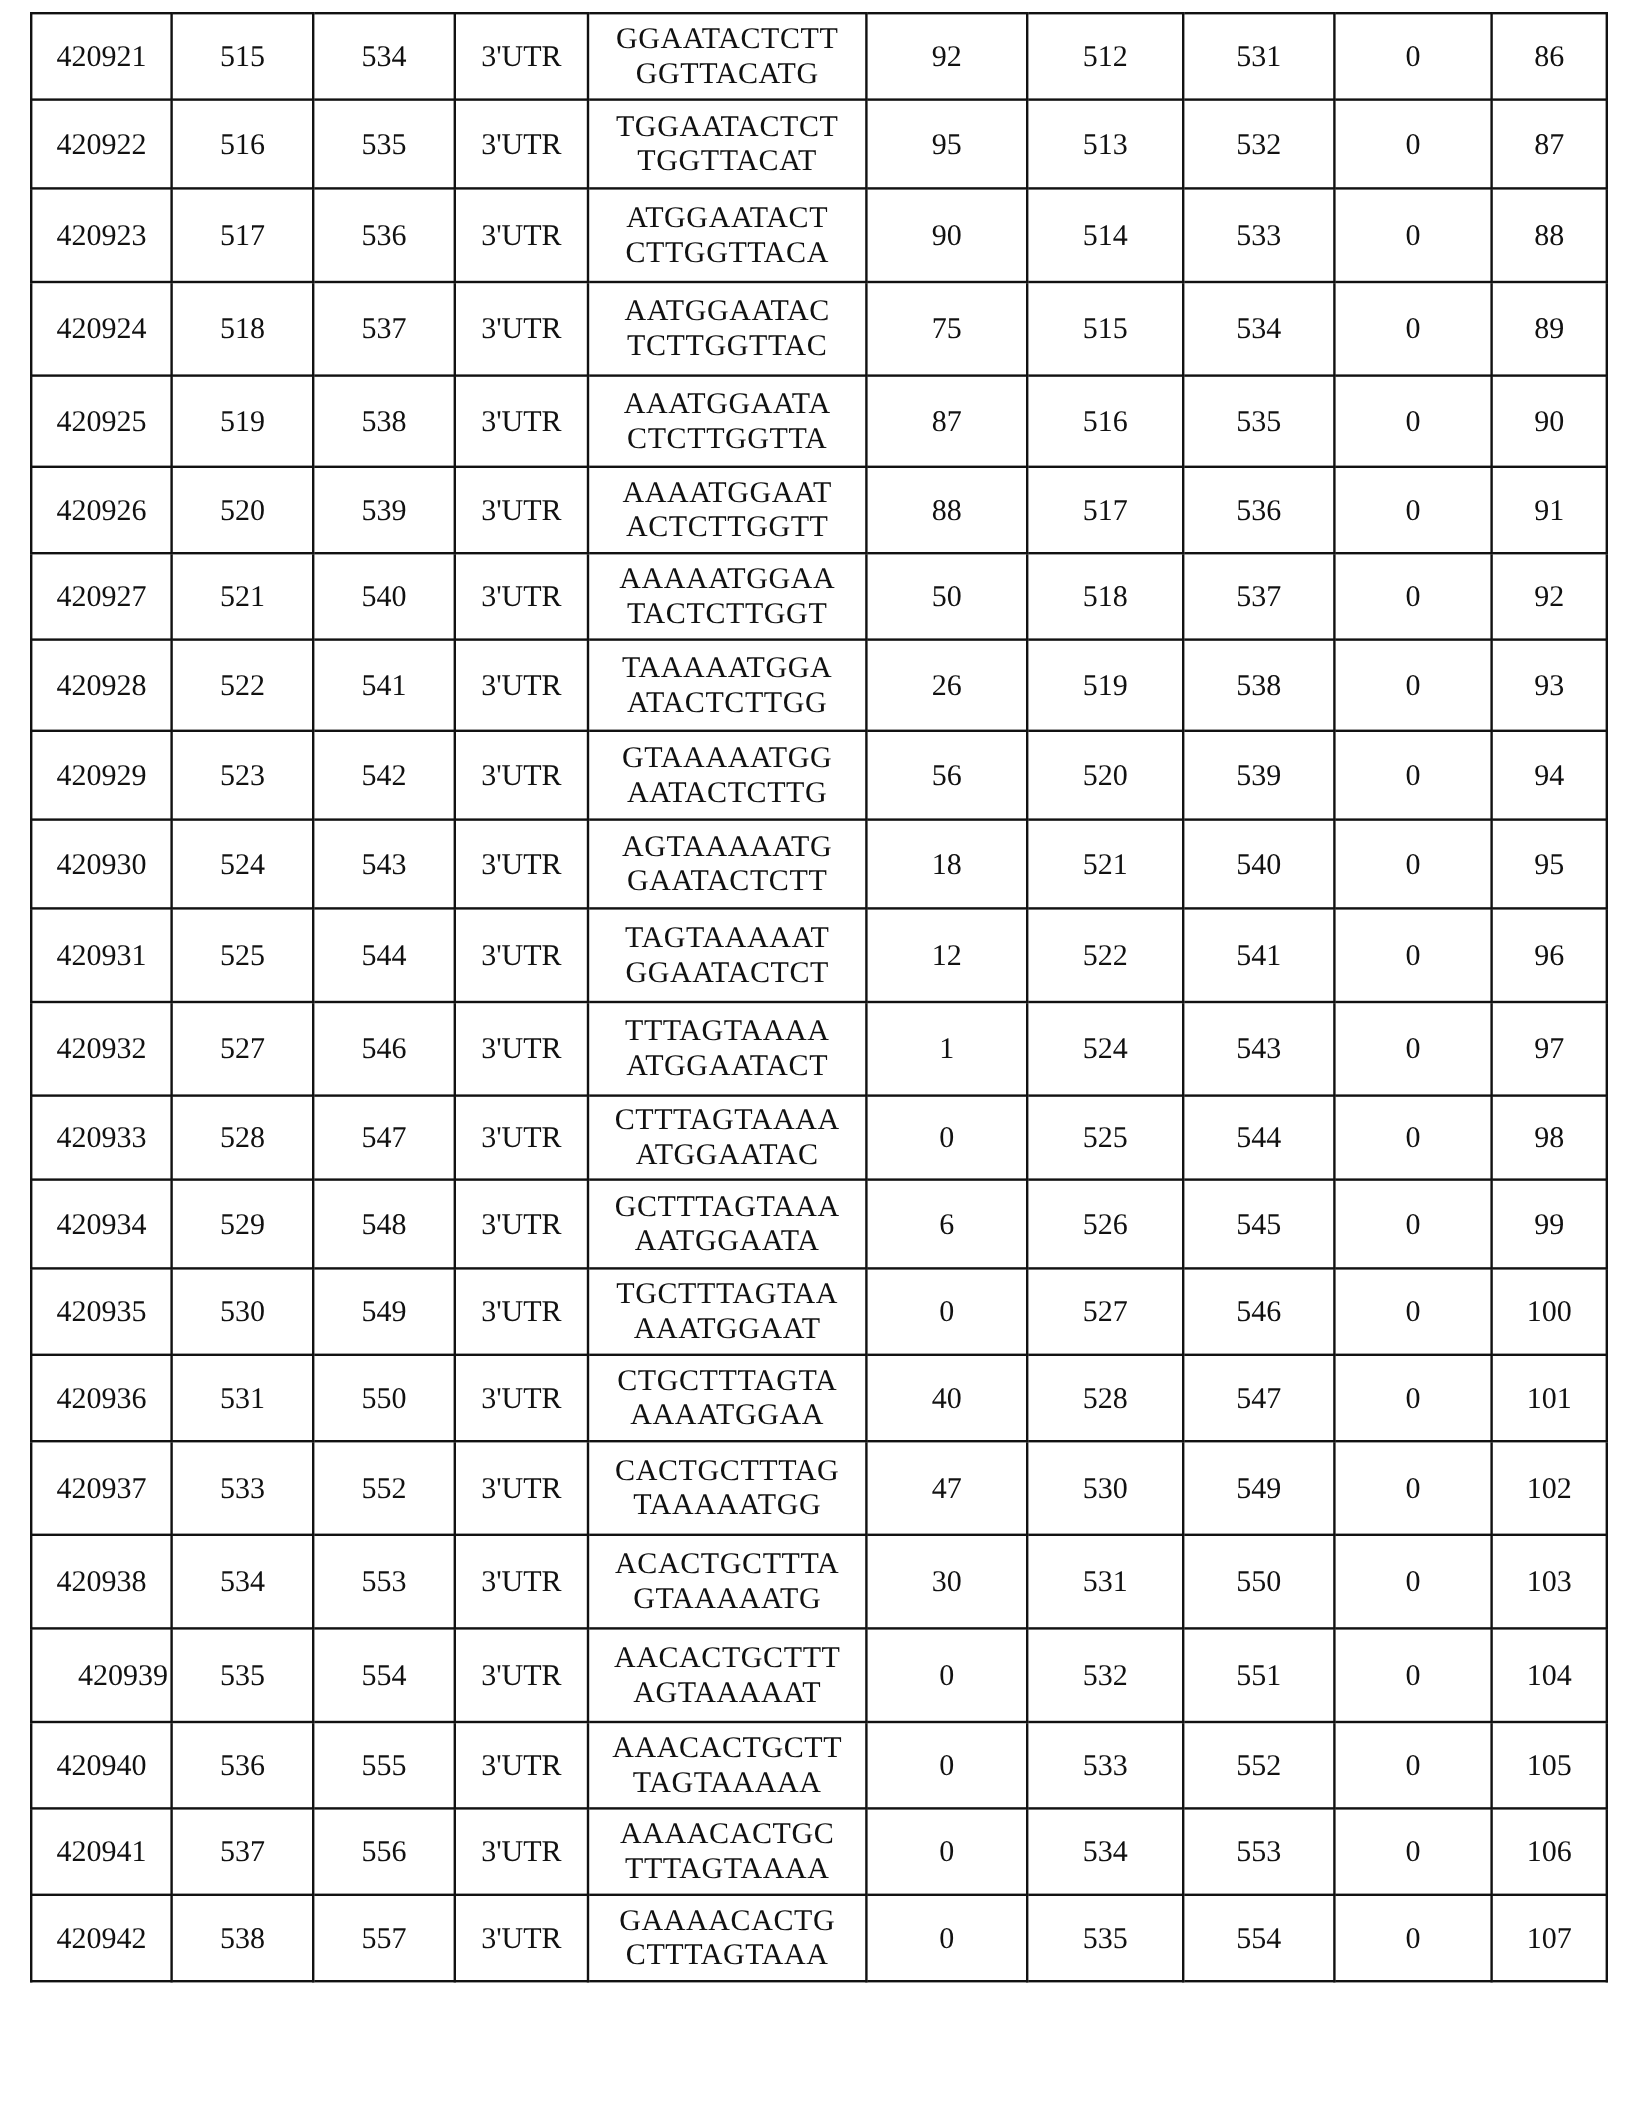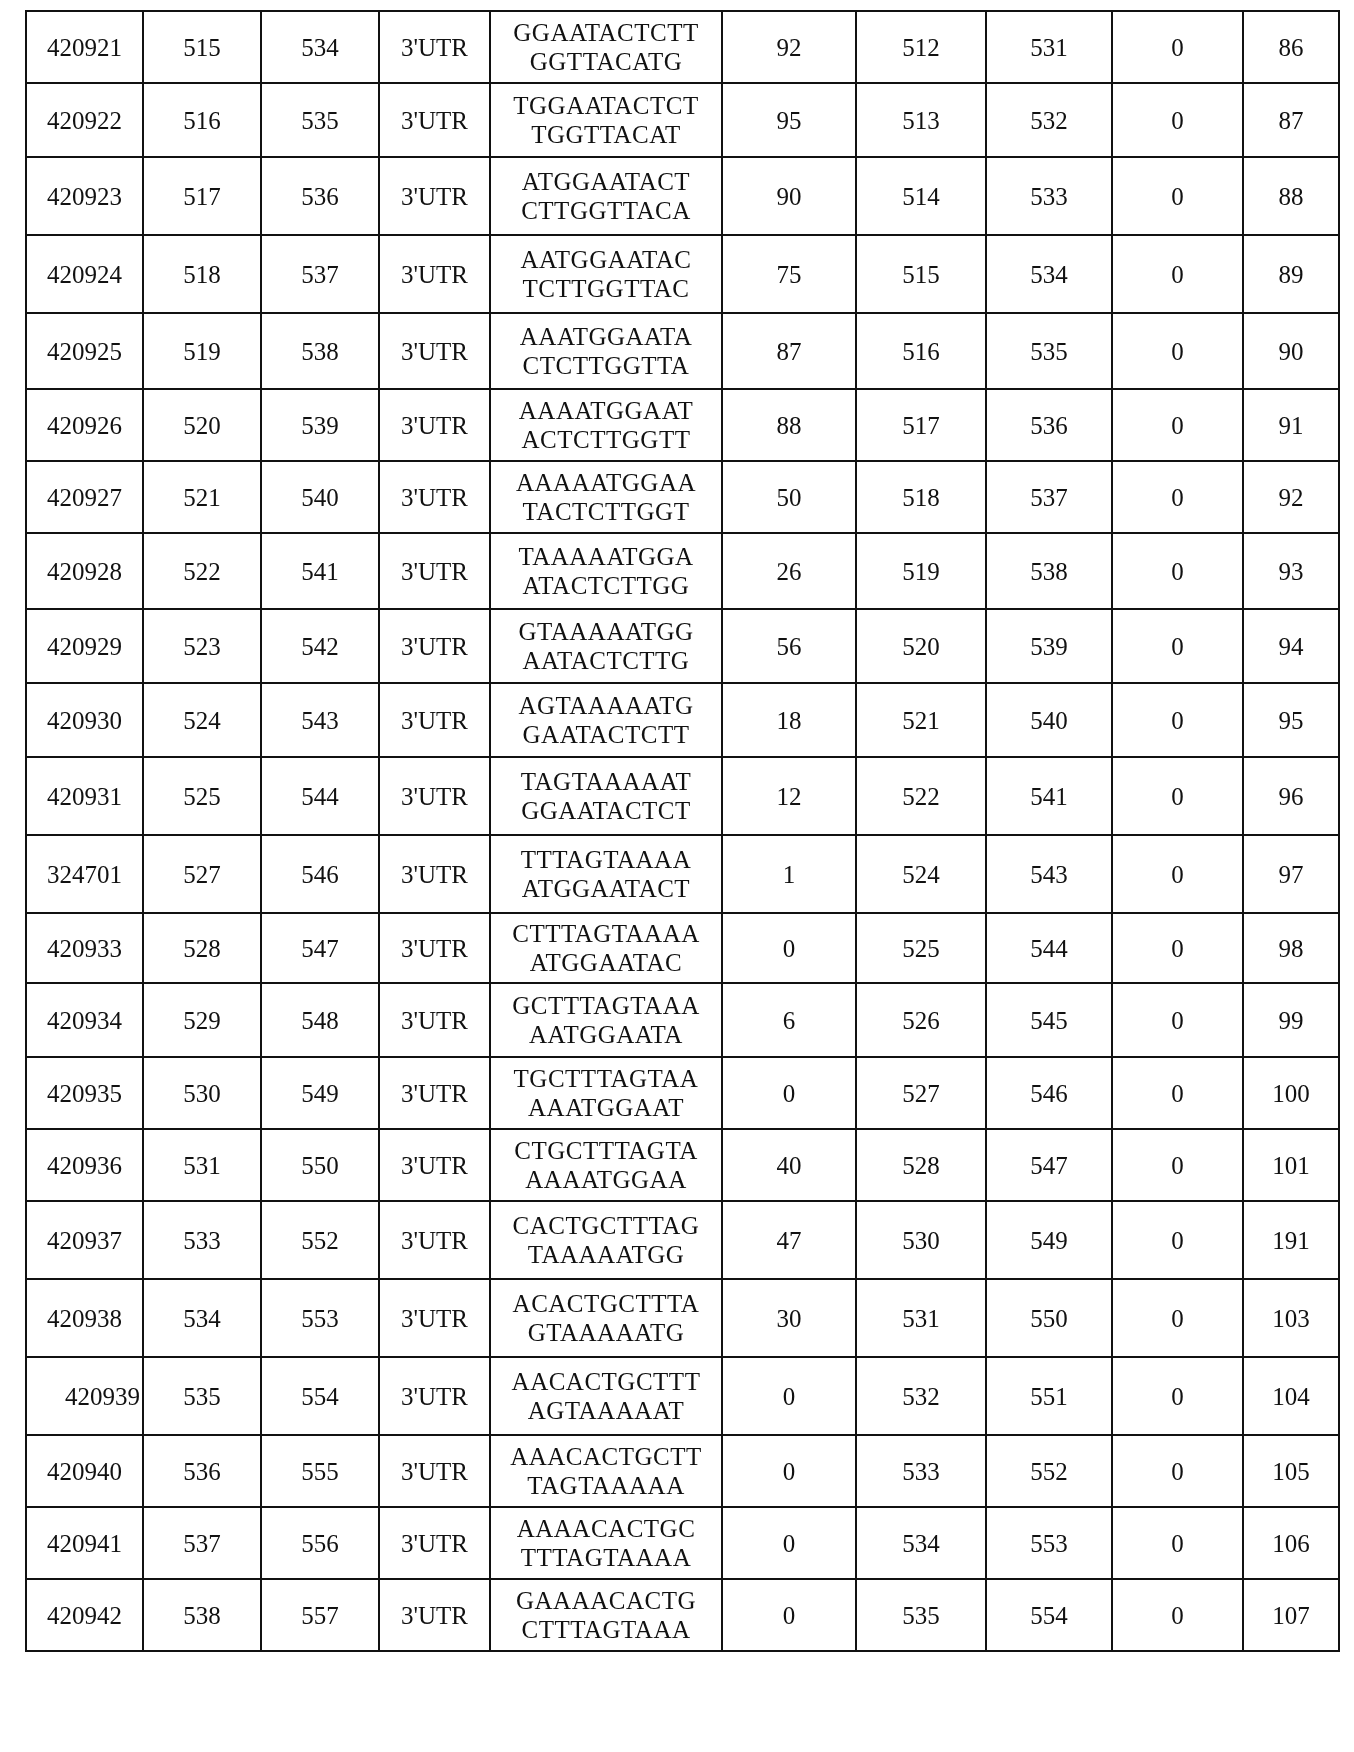--- a/index.html
+++ b/index.html
@@ -241,21 +241,21 @@
       <span>GGAATACTCT</span>
     </td>
     <td style="height: 78px;">12</td>
     <td style="height: 78px;">522</td>
     <td style="height: 78px;">541</td>
     <td style="height: 78px;">0</td>
     <td style="height: 78px;">96</td>
   </tr>
 
   <tr>
-    <td style="height: 78px;">324701</td>
+    <td style="height: 78px;">420932</td>
     <td style="height: 78px;">527</td>
     <td style="height: 78px;">546</td>
     <td style="height: 78px;">3'UTR</td>
     <td class="seq" style="height: 78px;">
       <span>TTTAGTAAAA</span>
       <span>ATGGAATACT</span>
     </td>
     <td style="height: 78px;">1</td>
     <td style="height: 78px;">524</td>
     <td style="height: 78px;">543</td>
@@ -333,21 +333,21 @@
     <td style="height: 78px;">552</td>
     <td style="height: 78px;">3'UTR</td>
     <td class="seq" style="height: 78px;">
       <span>CACTGCTTTAG</span>
       <span>TAAAAATGG</span>
     </td>
     <td style="height: 78px;">47</td>
     <td style="height: 78px;">530</td>
     <td style="height: 78px;">549</td>
     <td style="height: 78px;">0</td>
-    <td style="height: 78px;">191</td>
+    <td style="height: 78px;">102</td>
   </tr>
 
   <tr>
     <td style="height: 78px;">420938</td>
     <td style="height: 78px;">534</td>
     <td style="height: 78px;">553</td>
     <td style="height: 78px;">3'UTR</td>
     <td class="seq" style="height: 78px;">
       <span>ACACTGCTTTA</span>
       <span>GTAAAAATG</span>

